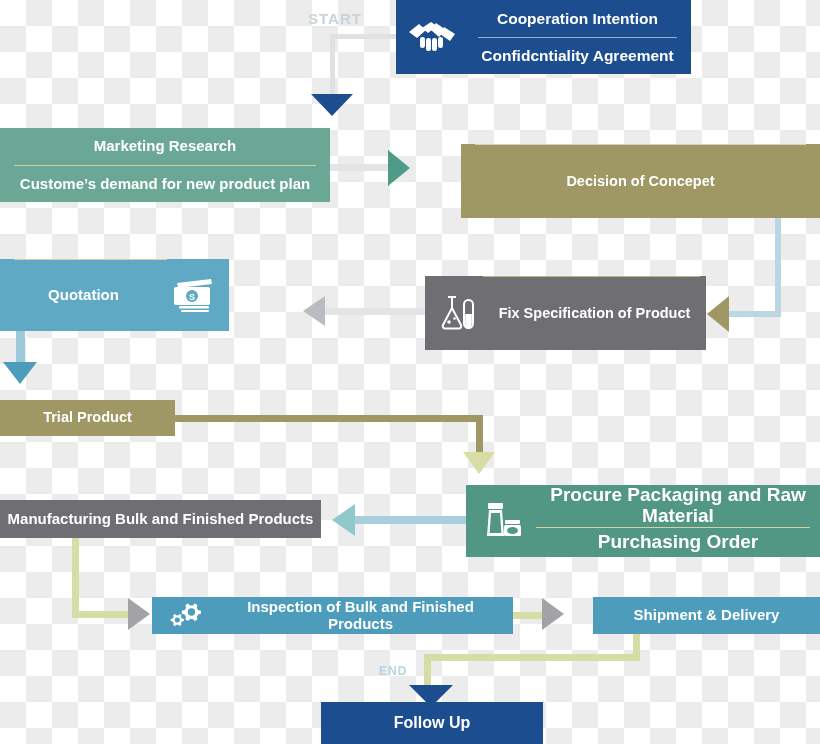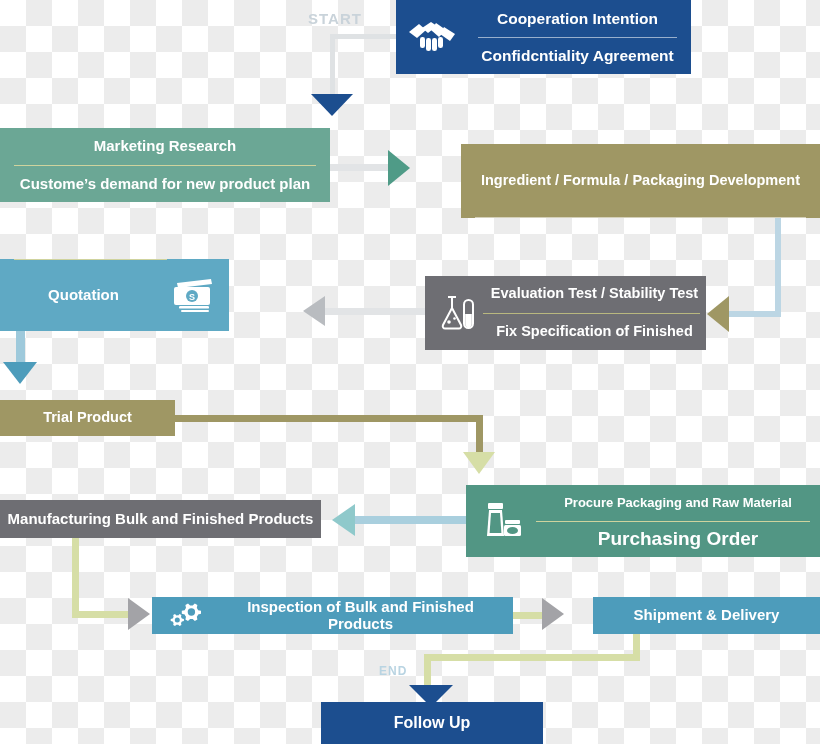--- a/index.html
+++ b/index.html
@@ -92,44 +92,43 @@
       <div class="row" style="font-size:15.5px;">Cooperation Intention</div>
       <div class="divider"></div>
       <div class="row" style="font-size:15.5px;">Confidcntiality Agreement</div>
     </div>
   </div>
 
   <div class="line" style="left:330px;top:164px;width:60px;height:7px;background:#e2e4e6;"></div>
   <div class="arrow" style="left:388px;top:150px;border-top:18px solid transparent;border-bottom:18px solid transparent;border-left:22px solid #4f9b87;"></div>
 
   <div class="box" style="left:461px;top:144px;width:359px;height:74px;background:#9f9764;">
-    <div class="row" style="font-size:14.5px;">Ingredient / Formula / Packaging Development</div>
     <div class="divider"></div>
+    <div class="row" style="font-size:14.5px;">Decision of Concepet</div>
   </div>
 
   <div class="line" style="left:775px;top:218px;width:6px;height:98px;background:#bcd6e4;"></div>
   <div class="line" style="left:728px;top:311px;width:53px;height:6px;background:#bcd6e4;"></div>
   <div class="arrow" style="left:707px;top:296px;border-top:18px solid transparent;border-bottom:18px solid transparent;border-right:22px solid #9f9764;"></div>
 
   <div class="box has-icon" style="left:425px;top:276px;width:281px;height:74px;background:#6e6e73;">
     <div class="ico">
       <svg width="42" height="42" viewBox="0 0 42 42" aria-hidden="true">
         <g fill="none" stroke="#ffffff" stroke-width="2">
           <path d="M13 5 h8 M17 5 v11 L8 33 a2.5 2.5 0 0 0 2.2 3.6 h13.6 A2.5 2.5 0 0 0 26 33 L17 16"></path>
           <rect x="29" y="8" width="9" height="28" rx="4.4"></rect>
         </g>
         <circle cx="14" cy="30" r="1.8" fill="#ffffff"></circle>
         <circle cx="19.5" cy="26.5" r="1.3" fill="#ffffff"></circle>
         <path d="M30.2 22 h6.6 v10 a3.3 3.3 0 0 1 -3.3 3.3 a3.3 3.3 0 0 1 -3.3 -3.3 z" fill="#ffffff"></path>
       </svg>
     </div>
     <div class="txtcol">
-      <div class="row" style="font-size:14.5px;">Evaluation Test / Stability Test</div>
       <div class="divider" style="background:#b9b87f;margin:0 6px 0 0;"></div>
-      <div class="row" style="font-size:14.5px;">Fix Specification of Finished</div>
+      <div class="row" style="font-size:14.5px;">Fix Specification of Product</div>
     </div>
   </div>
 
   <div class="line" style="left:325px;top:308px;width:100px;height:7px;background:#e2e4e6;"></div>
   <div class="arrow" style="left:303px;top:296px;border-top:15px solid transparent;border-bottom:15px solid transparent;border-right:22px solid #b9bcc0;"></div>
 
   <div class="box has-icon" style="left:0px;top:259px;width:229px;height:72px;background:#5fa9c4;flex-direction:row-reverse;">
     <div class="ico" style="padding:0 12px 0 4px;">
       <svg width="46" height="34" viewBox="0 0 46 34" aria-hidden="true">
         <g fill="#ffffff">
@@ -166,21 +165,21 @@
           <rect x="4" y="2" width="15" height="6" rx="1"></rect>
           <path d="M5 9 h13 l2 26 h-17 z"></path>
           <rect x="21" y="19" width="15" height="4" rx="1"></rect>
           <rect x="20" y="24" width="17" height="11" rx="1.5"></rect>
         </g>
         <path d="M7 12 h9 l1.4 20 h-11.8 z" fill="#529684"></path>
         <ellipse cx="28.5" cy="29.5" rx="5.5" ry="3.6" fill="#529684"></ellipse>
       </svg>
     </div>
     <div class="txtcol">
-      <div class="row" style="font-size:13px;">Procure Packaging and Raw Material</div>
+      <div class="row" style="font-size:19px;">Procure Packaging and Raw Material</div>
       <div class="divider" style="background:#cfd39e;margin:0 10px 0 0;"></div>
       <div class="row" style="font-size:19px;">Purchasing Order</div>
     </div>
   </div>
 
   <div class="line" style="left:355px;top:516px;width:111px;height:8px;background:#a9cfde;"></div>
   <div class="arrow" style="left:332px;top:504px;border-top:16px solid transparent;border-bottom:16px solid transparent;border-right:23px solid #8fc9cb;"></div>
 
   <div class="box single" style="left:0px;top:500px;width:321px;height:38px;background:#6e6e73;justify-content:center;">
     <div class="row" style="font-size:15px;">Manufacturing Bulk and Finished Products</div>

